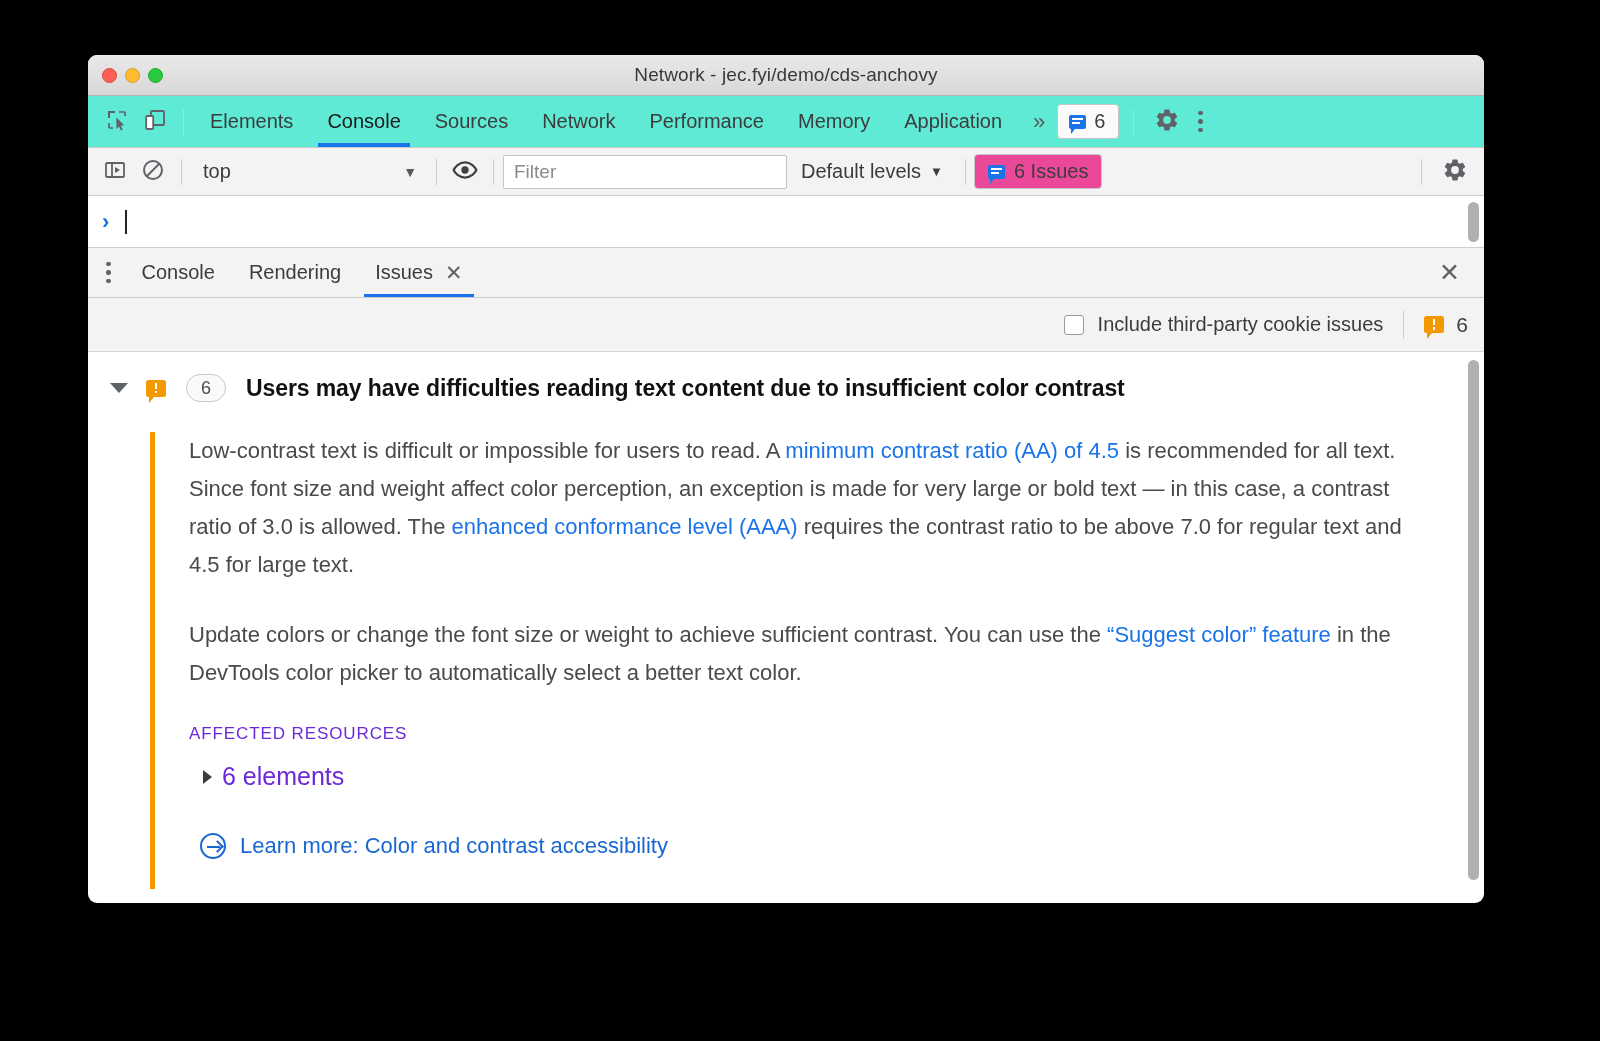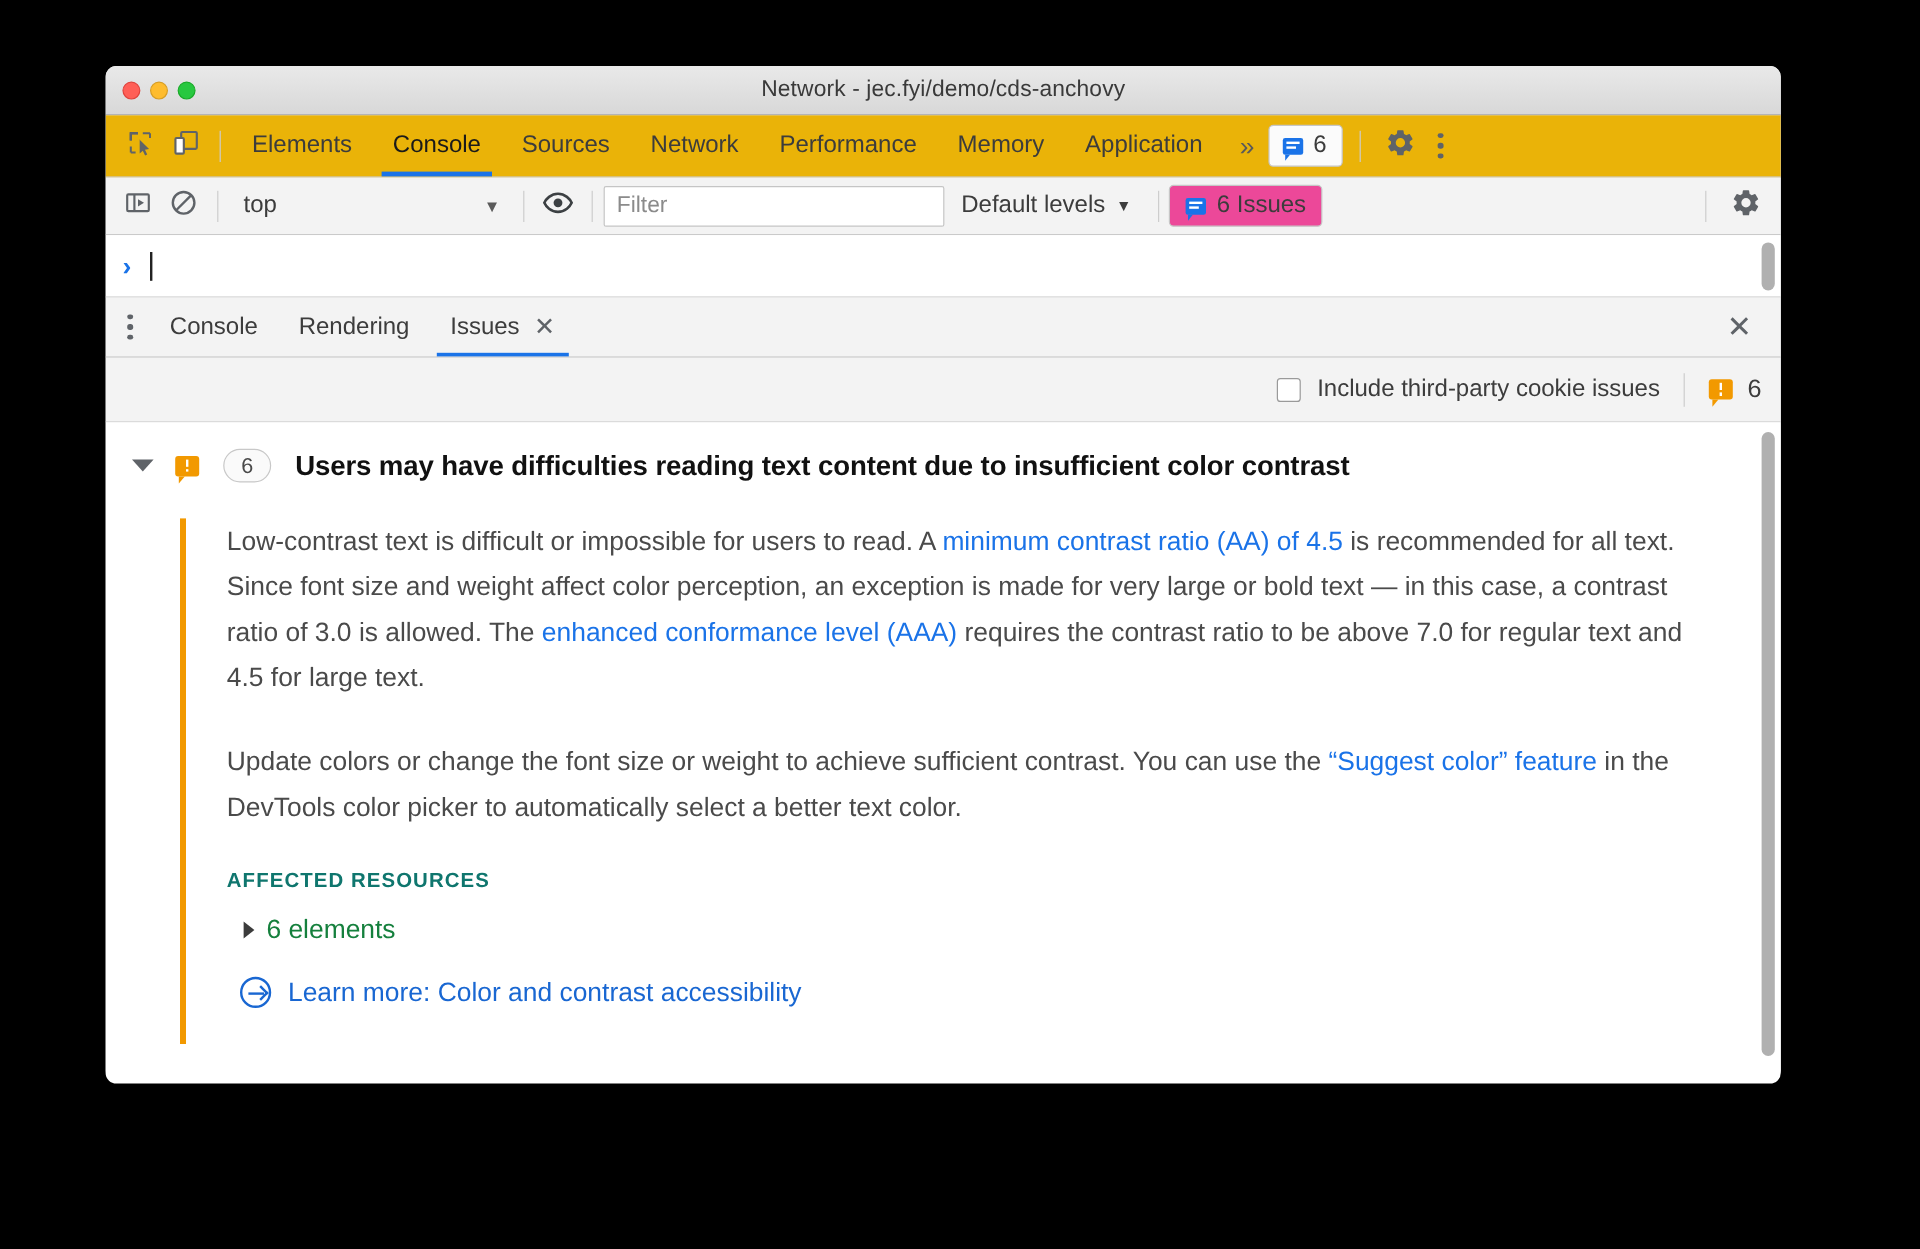--- a/index.html
+++ b/index.html
@@ -36,21 +36,21 @@
   .tl.green { background: #28c840; border: 0.5px solid #1aab29; }
   #window-title {
     position: absolute; left: 0; right: 0; text-align: center;
     font-size: 19px; color: #3a3a3a; letter-spacing: 0.1px;
     pointer-events: none;
   }
 
   
   #panel-tabs {
     height: 52px;
-    background: #eab308;
+    background: #5eead4;
     border-bottom: 1px solid #cacaca;
     display: flex; align-items: center;
     padding: 0 8px 0 10px;
   }
   .tb-icon-btn {
     width: 38px; height: 38px;
     display: flex; align-items: center; justify-content: center;
     border-radius: 3px; cursor: pointer;
   }
   .vsep { width: 1px; height: 26px; background: #cdcdcd; margin: 0 9px; }
@@ -215,26 +215,26 @@
     border-left: 5px solid #f29900;
     padding: 0 0 30px 34px;
     max-width: 1275px;
   }
   .para {
     font-size: 22px; line-height: 38px; color: #4a4a4a;
     margin-bottom: 32px;
   }
   .lnk { color: #1a73e8; cursor: pointer; }
   #affected-label {
-    font-size: 17px; font-weight: bold; color: #0f766e;
+    font-size: 17px; font-weight: normal; color: #6d28d9;
     letter-spacing: 0.9px; margin-bottom: 18px;
   }
   #affected-row {
     display: flex; align-items: center; gap: 10px;
-    font-size: 22px; color: #15803d; margin-bottom: 26px; cursor: pointer;
+    font-size: 25px; color: #6d28d9; margin-bottom: 42px; cursor: pointer;
     margin-left: 14px;
   }
   .tri-right {
     width: 0; height: 0; border-top: 7px solid transparent;
     border-bottom: 7px solid transparent; border-left: 9px solid #3c3c3c;
   }
   #learn-more {
     display: flex; align-items: center; gap: 14px;
     font-size: 22px; color: #1967d2; cursor: pointer;
     margin-left: 11px;

